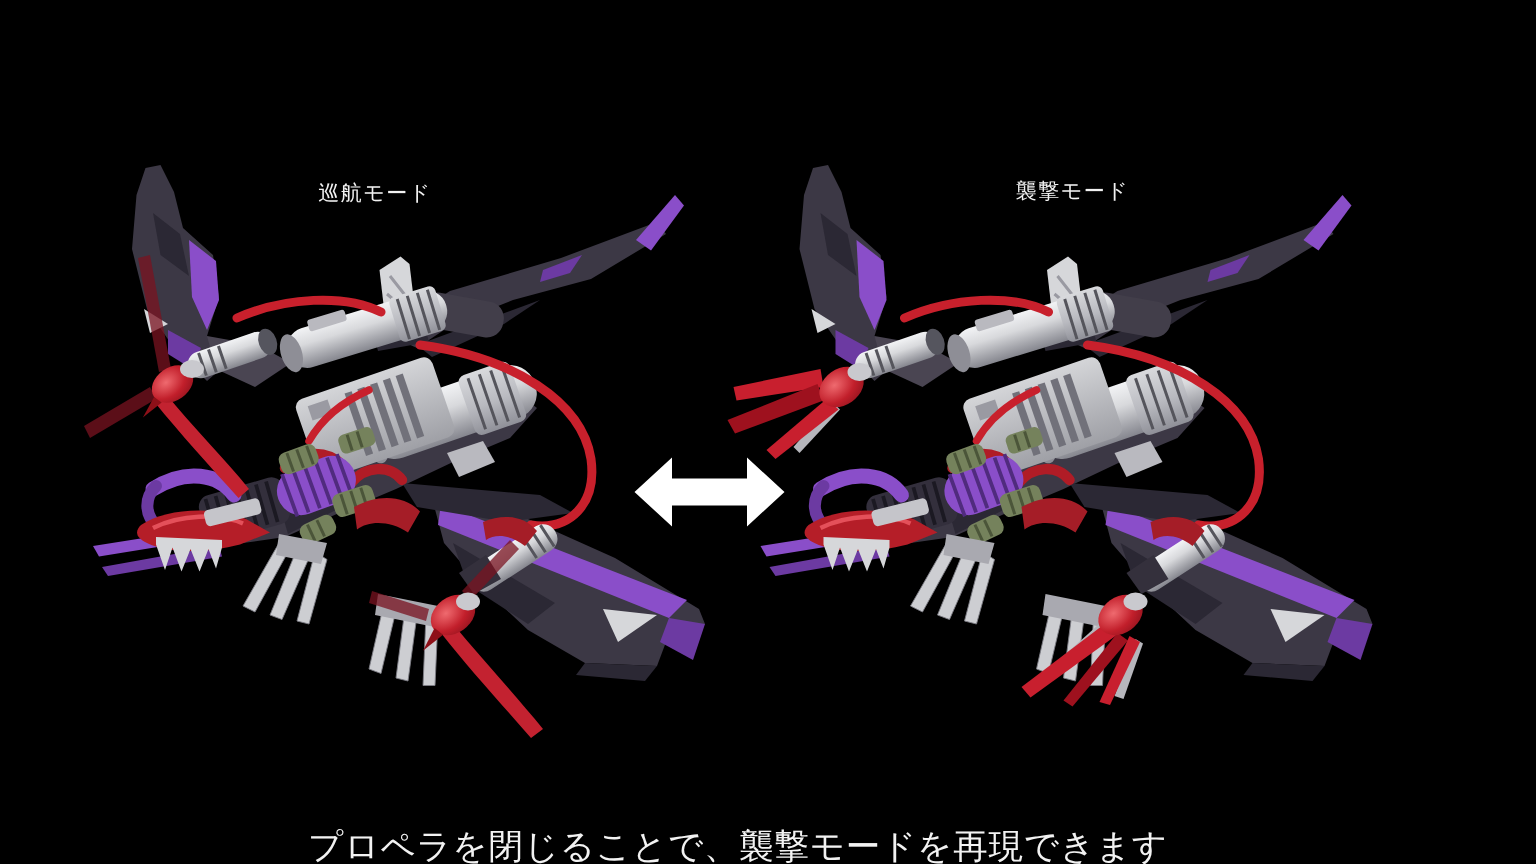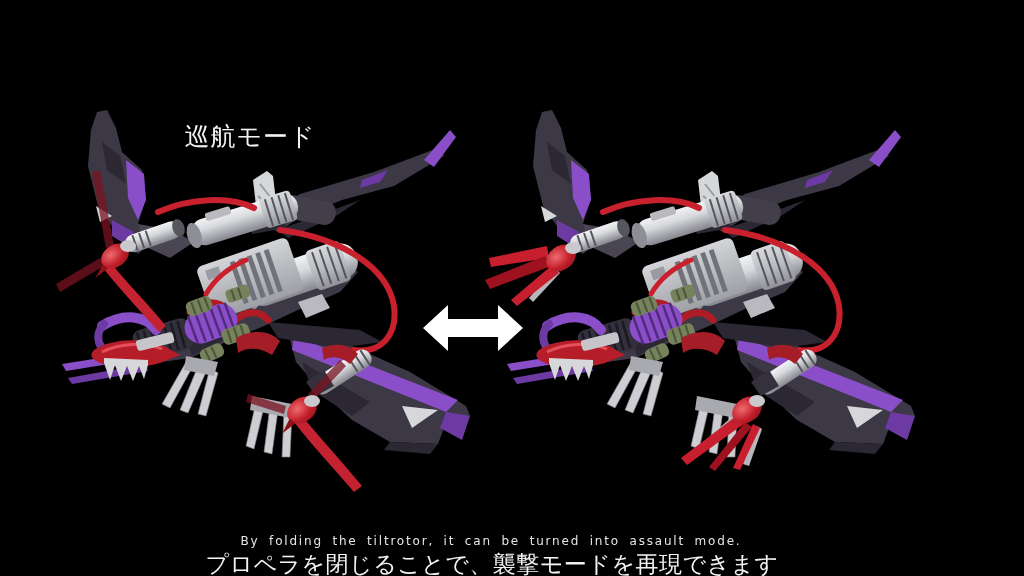--- a/index.html
+++ b/index.html
@@ -3,21 +3,21 @@
 <meta charset="utf-8">
 <style>
   html,body{margin:0;padding:0;background:#000;}
   .stage{
     position:relative;width:1024px;height:576px;overflow:hidden;
     background:var(--bg,#000);
     font-family:"DejaVu Sans",sans-serif;
   }
   .stage svg{position:absolute;left:0;top:0;}
   .mode-label{
-    position:absolute;color:var(--text,#f2f2f2);font-size:25px;letter-spacing:1px;
+    position:absolute;color:var(--text,#f2f2f2);font-size:14px;letter-spacing:1px;
     transform:translateX(-50%);white-space:nowrap;
   }
   .label-left{left:250px;top:120px;}
   .label-right{left:715px;top:119px;}
   .caption-jp{
     position:absolute;left:492px;top:501px;transform:translateX(-50%);
     color:var(--text,#f2f2f2);font-size:23px;letter-spacing:0.5px;white-space:nowrap;margin-top:48px;
   }
   .caption-en{
     position:absolute;left:491px;top:534px;transform:translateX(-50%);
@@ -253,15 +253,15 @@
             <ellipse cx="262" cy="300" rx="16" ry="12" fill="url(#gHub)"></ellipse>
           </g>
         <ellipse cx="272" cy="291" rx="8" ry="6" fill="#c9c9ce"></ellipse>
       </g>
     </g>
 
     <path d="M423,328 L448,305 L448,319 L498,319 L498,305 L523,328 L498,351 L498,337 L448,337 L448,351 Z" fill="var(--arrow,#ffffff)"></path>
   </svg>
 
   <div class="mode-label label-left">巡航モード</div>
+  <div class="mode-label label-right">襲撃モード</div>
   <div class="caption-jp">プロペラを閉じることで、襲撃モードを再現できます</div>
-  <div class="caption-en">By folding the tiltrotor, it can be turned into assault mode.</div>
 </div>
 
 </body></html>

